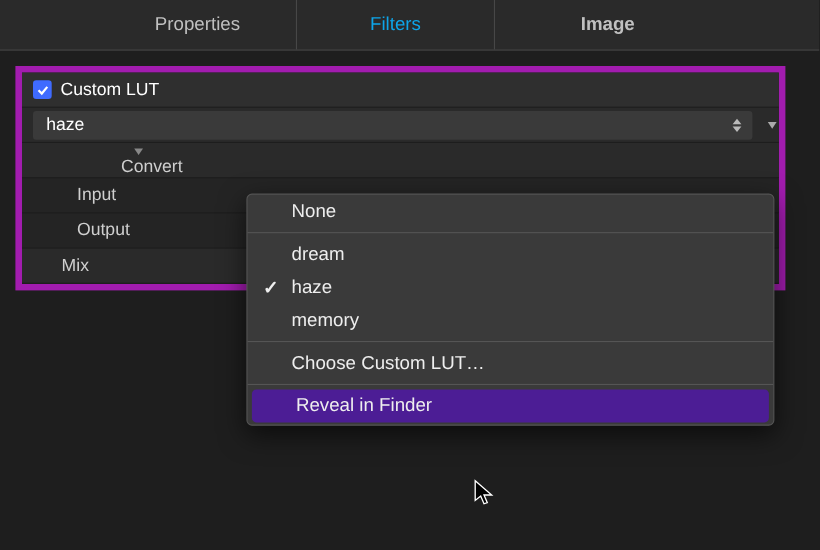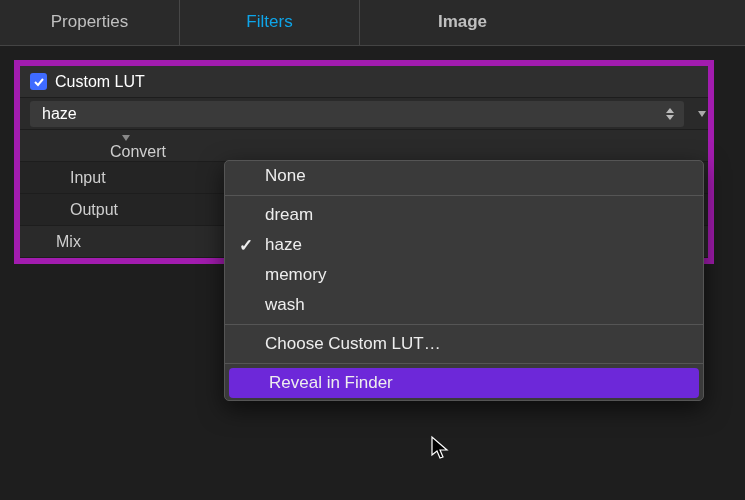--- a/index.html
+++ b/index.html
@@ -11,20 +11,21 @@
       font-size: 16px;
       color: #d0d0d0;
       overflow: hidden;
       position: relative;
     }
     .tabs {
       display: flex;
       background: #2a2a2a;
       height: 46px;
       border-bottom: 1px solid #444;
+      justify-content: center;
     }
     .tab {
       padding: 12px 0;
       color: #c0c0c0;
       cursor: pointer;
       font-size: 17px;
       text-align: center;
     }
     .tab.t0 { width: 180px; }
     .tab.t1 { width: 180px; }
@@ -101,39 +102,39 @@
       border-left: 4px solid transparent;
       border-right: 4px solid transparent;
       border-top: 6px solid #aaa;
     }
     .select-row { position: relative; }
 
     
     .dropdown {
       position: absolute;
       left: 224px;
-      top: 160px;
+      top: 176px;
       width: 480px;
       background: #3a3a3a;
       border: 1px solid #555;
       border-radius: 5px;
       box-shadow: 0 8px 24px rgba(0,0,0,0.6);
       z-index: 10;
       font-size: 17px;
       color: #eee;
     }
     .dd-item {
       height: 30px;
       display: flex;
       align-items: center;
       padding-left: 40px;
       position: relative;
     }
     .dd-item.highlight {
-      background: #6d28d9;
+      background: #4c1d95;
       border-radius: 4px;
       margin: 2px 4px;
     }
     .dd-sep {
       height: 1px;
       background: #555;
       margin: 4px 0;
     }
     .dd-check {
       position: absolute;
@@ -205,21 +206,20 @@
 
 <div class="dropdown">
   <div class="dd-item">None</div>
   <div class="dd-sep"></div>
   <div class="dd-item">dream</div>
   <div class="dd-item">
     <span class="dd-check">✓</span>
     <span>haze</span>
   </div>
   <div class="dd-item">memory</div>
-  <div class="dd-item">wash</div>
   <div class="dd-sep"></div>
   <div class="dd-item">Choose Custom LUT…</div>
   <div class="dd-sep"></div>
   <div class="dd-item highlight">Reveal in Finder</div>
 </div>
 
 <svg class="cursor" viewBox="0 0 20 26">
   <path d="M2 2 L2 20 L7 16 L10 23 L13 22 L10 15 L17 15 Z" fill="#000" stroke="#fff" stroke-width="1.2"></path>
 </svg>
 

